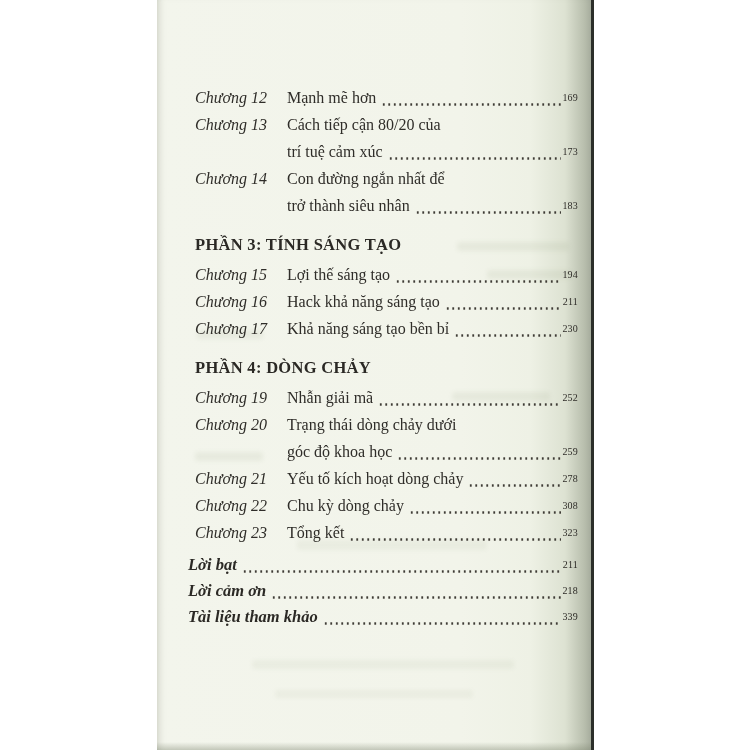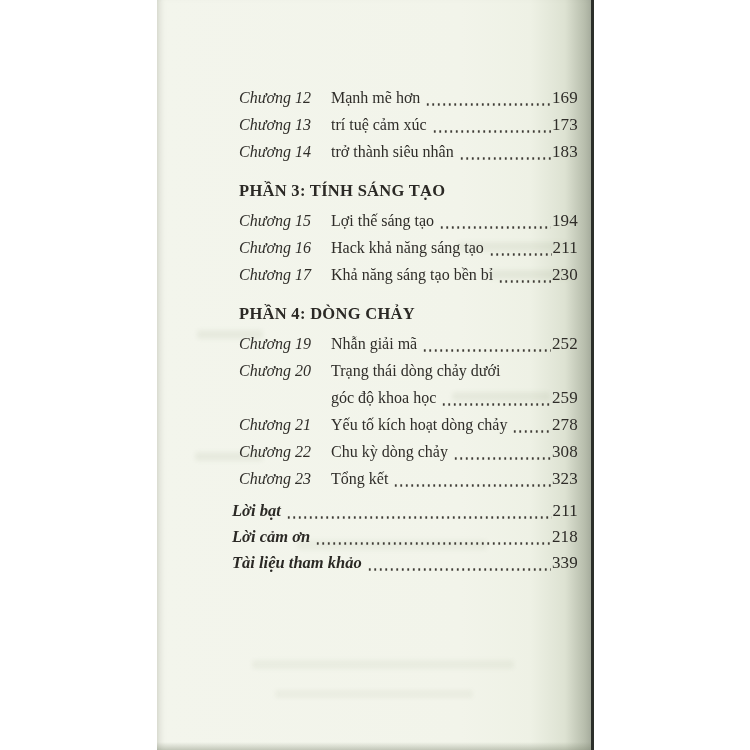--- a/index.html
+++ b/index.html
@@ -46,21 +46,21 @@
   .b4 { left:  38px; top: 452px; width:  68px; height: 9px; }
   .b5 { left: 295px; top: 392px; width:  98px; height: 9px; }
   .b6 { left: 140px; top: 540px; width: 190px; height: 10px; opacity: 0.08; }
   .b7 { left:  95px; top: 660px; width: 262px; height: 9px; opacity: 0.08; }
   .b8 { left: 118px; top: 690px; width: 198px; height: 8px; opacity: 0.07; }
 
   
   .toc {
     position: absolute; left: 0; top: 0;
     width: 100%; box-sizing: border-box;
-    padding: 84px 13px 0 82px;
+    padding: 84px 13px 0 38px;
     color: #2f2d29;
   }
   .part-heading {
     text-align: left;
     font-weight: bold;
     font-size: 16.5px;
     line-height: 27px;
     letter-spacing: 0.3px;
     margin: 12px 0 3px 0;
     color: #2b2925;
@@ -75,21 +75,21 @@
   .dots {
     flex: 1 1 auto;
     height: 3px;
     align-self: flex-end;
     margin: 0 1px 5px 5px;
     background-image: radial-gradient(circle, #3e3b35 1px, rgba(0,0,0,0) 1.35px);
     background-size: 5.5px 3px;
     background-repeat: repeat-x;
     background-position: left center;
   }
-  .pg { font-size: 17px; letter-spacing: 0.2px; white-space: nowrap; }
+  .pg { font-size: 10px; letter-spacing: 0.2px; white-space: nowrap; }
 
   .backmatter { margin-top: 6px; }
   .back-entry {
     display: flex; align-items: flex-start;
     font-size: 16.5px; line-height: 26px;
     font-weight: bold; font-style: italic;
     margin-left: -7px;
     color: #2b2925;
   }
   .back-entry .pg { font-style: normal; font-weight: normal; }
@@ -116,30 +116,32 @@
               <div class="line last">
                 <span class="t">Mạnh mẽ hơn</span>
                 <span class="dots"></span>
                 <span class="pg">169</span>
               </div>
             </div>
           </div>
           <div class="entry">
             <div class="chapter">Chương 13</div>
             <div class="title-col">
+              <div class="line"><span class="t">Cách tiếp cận 80/20 của</span></div>
               <div class="line last">
                 <span class="t">trí tuệ cảm xúc</span>
                 <span class="dots"></span>
                 <span class="pg">173</span>
               </div>
             </div>
           </div>
           <div class="entry">
             <div class="chapter">Chương 14</div>
             <div class="title-col">
+              <div class="line"><span class="t">Con đường ngắn nhất để</span></div>
               <div class="line last">
                 <span class="t">trở thành siêu nhân</span>
                 <span class="dots"></span>
                 <span class="pg">183</span>
               </div>
             </div>
           </div>
           <div class="part-heading">PHẦN 3: TÍNH SÁNG TẠO</div>
           <div class="entry">
             <div class="chapter">Chương 15</div>

